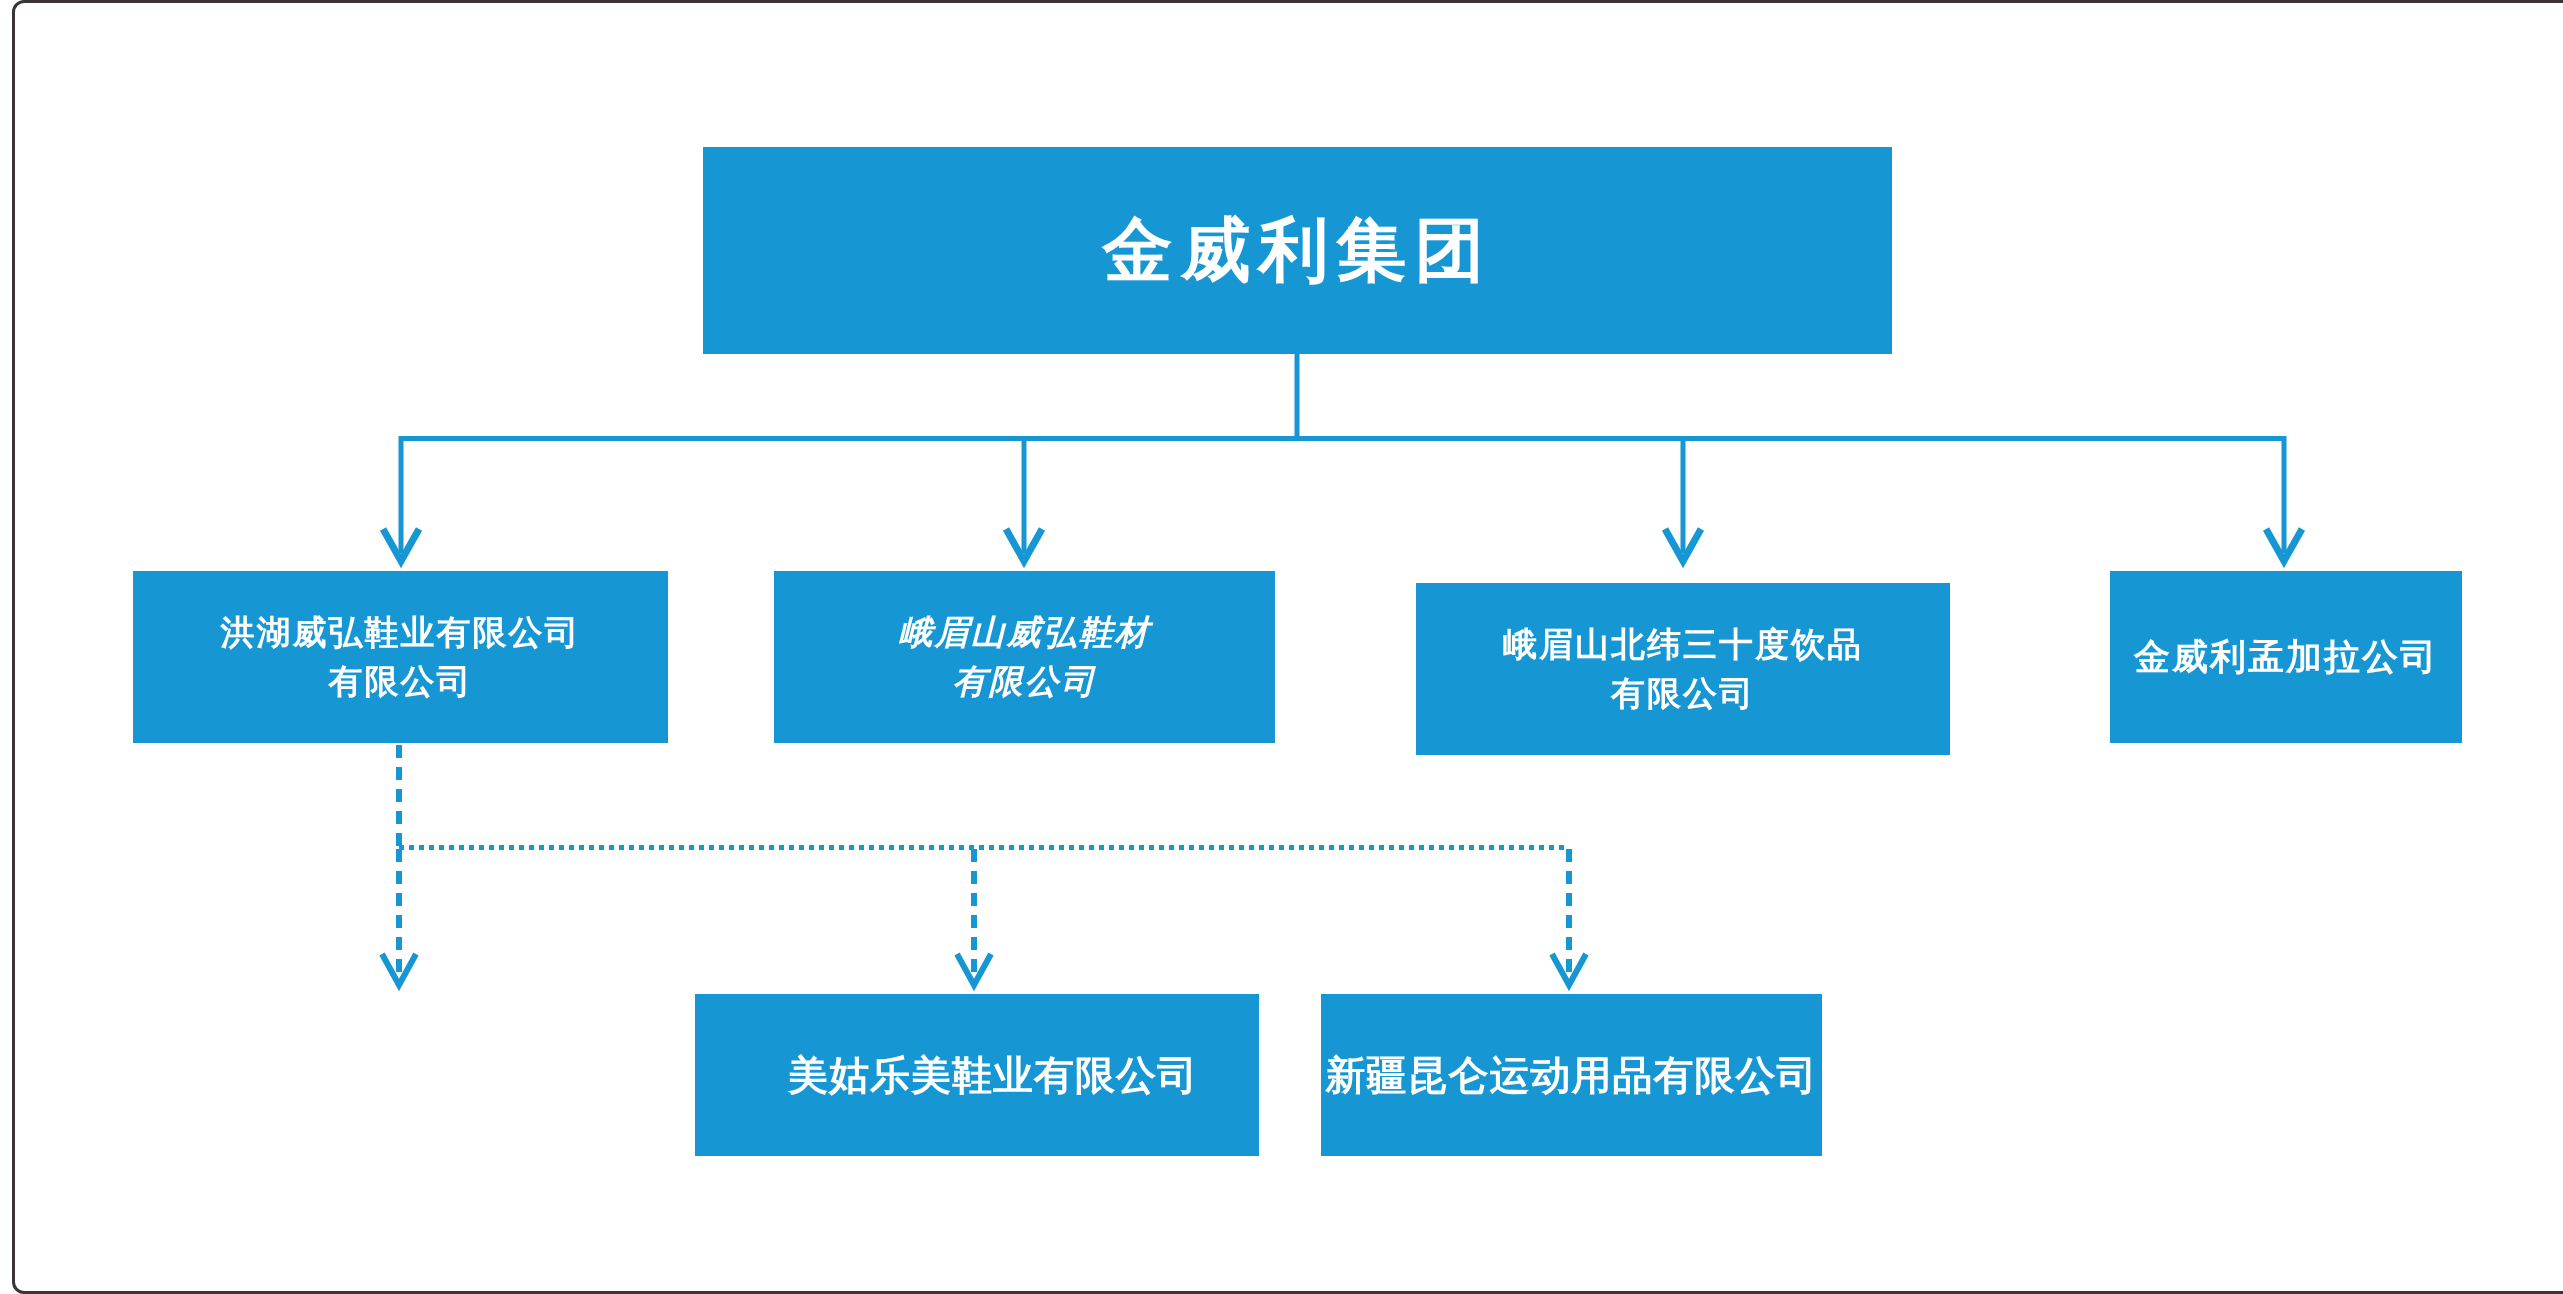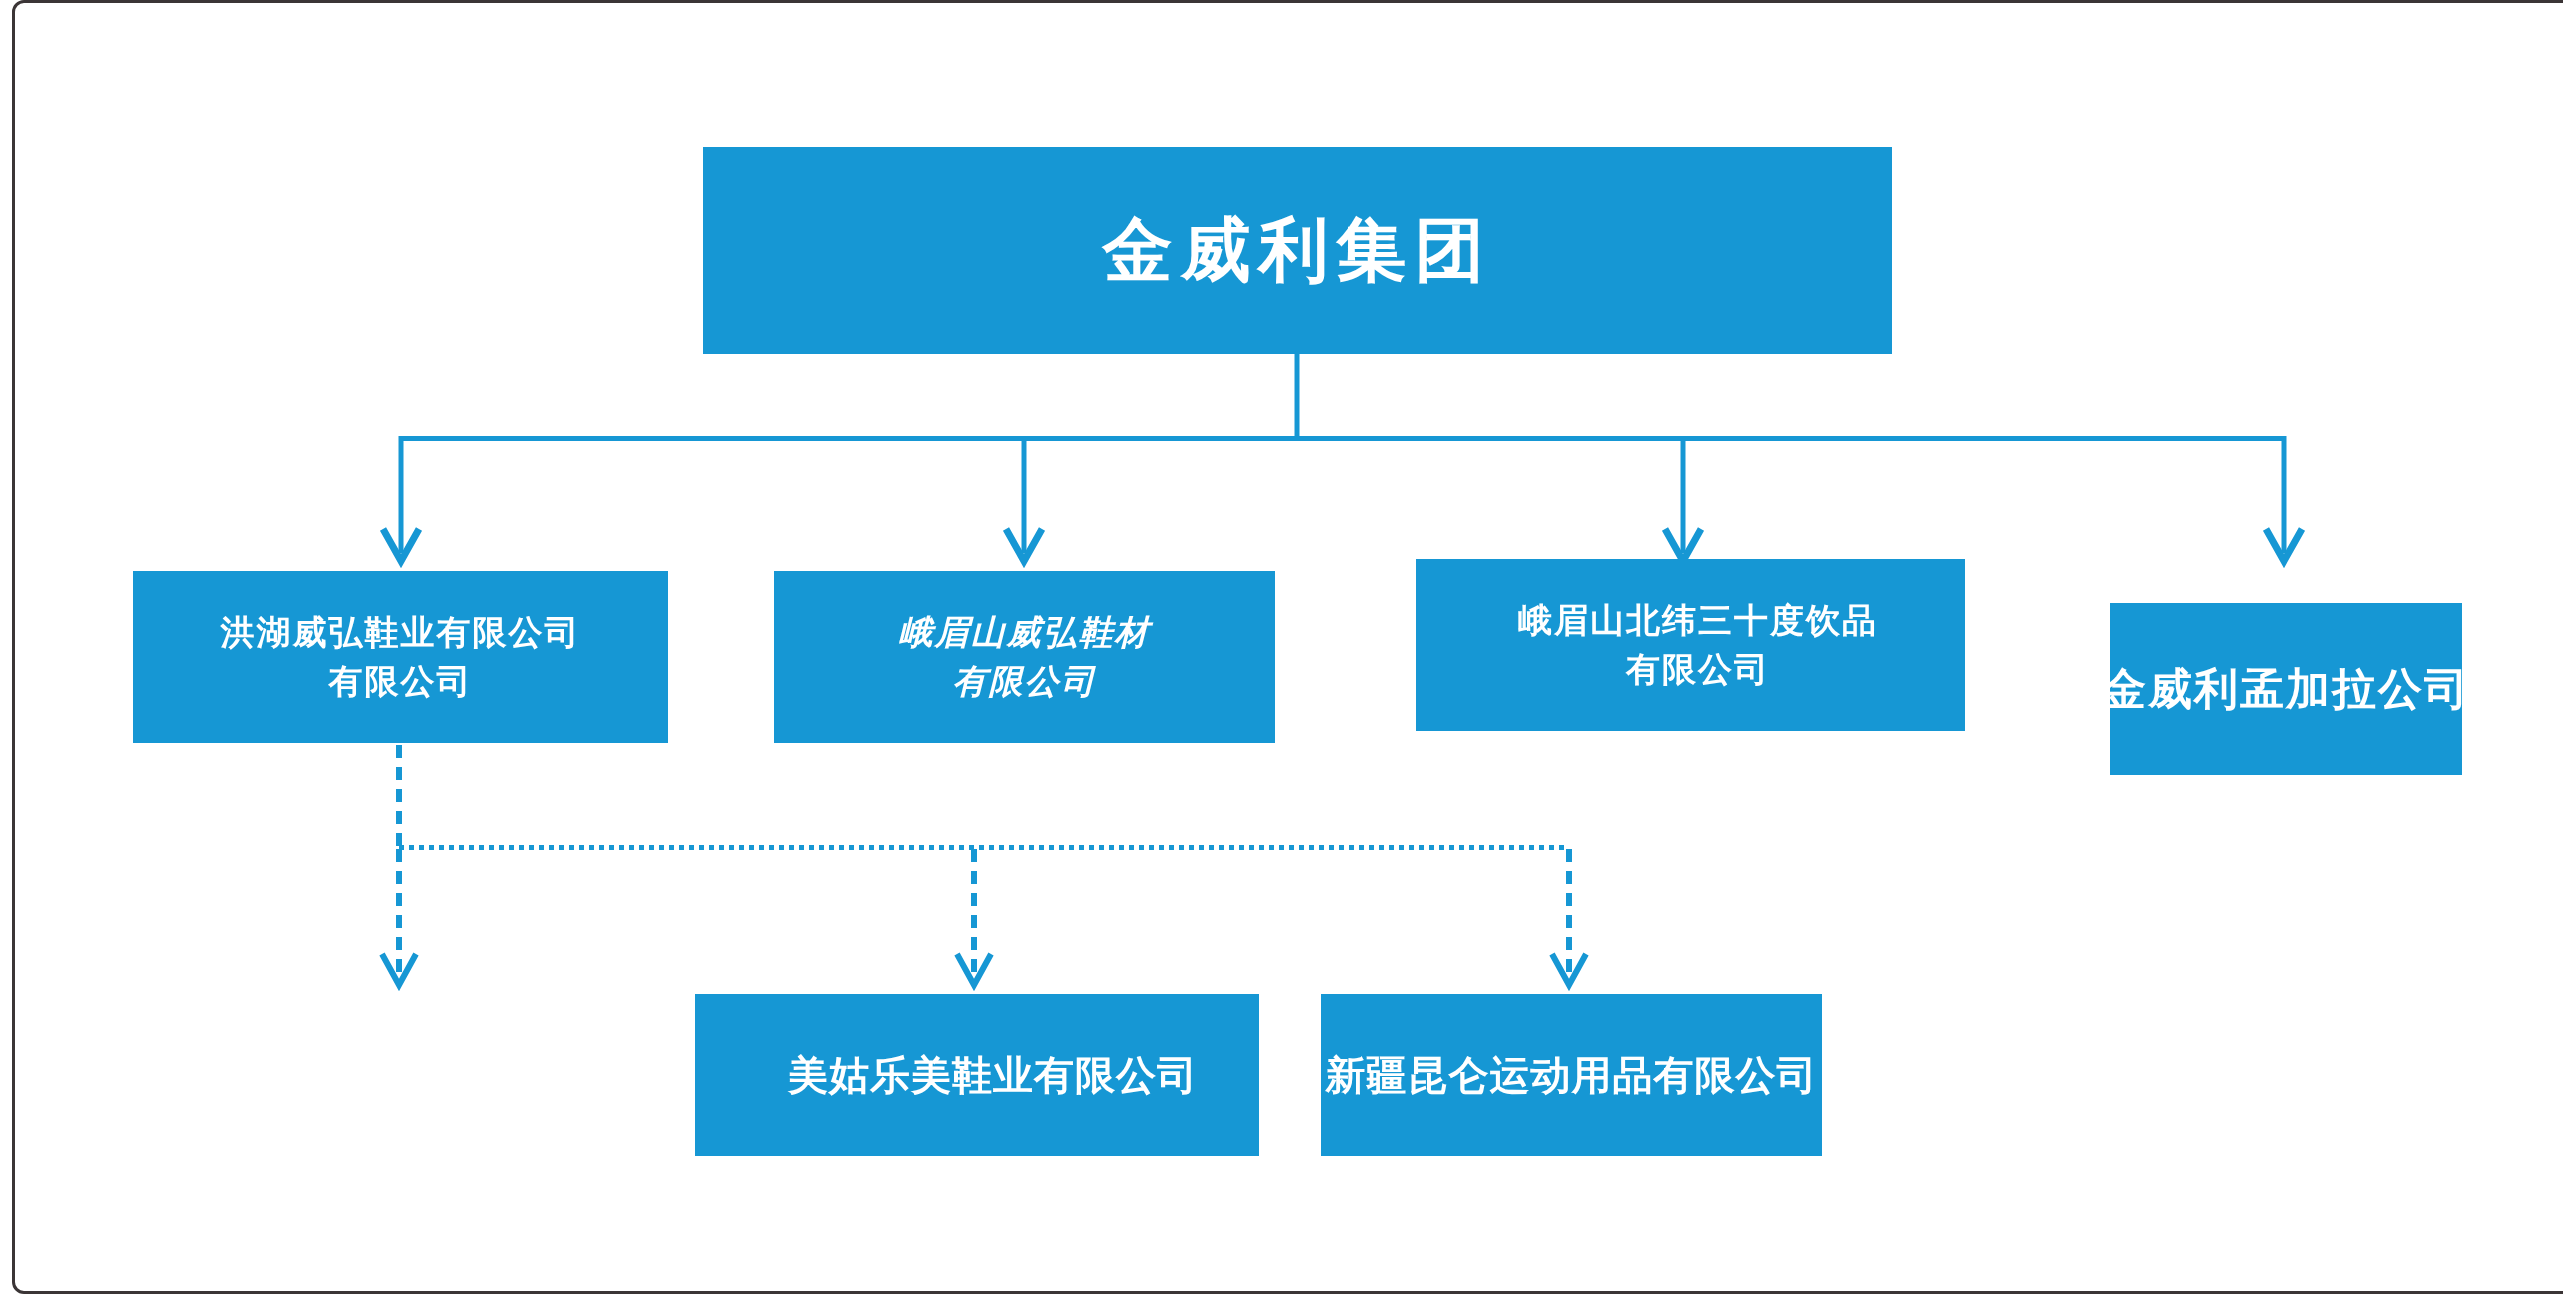--- a/index.html
+++ b/index.html
@@ -99,26 +99,26 @@
   <div class="node node-l2" style="left:118px; top:568px; width:535px; height:172px;">
     <span>洪湖威弘鞋业有限公司</span>
     <span>有限公司</span>
   </div>
 
   <div class="node node-l2" style="left:759px; top:568px; width:501px; height:172px;font-style:italic;">
     <span>峨眉山威弘鞋材</span>
     <span>有限公司</span>
   </div>
 
-  <div class="node node-l2" style="left:1401px; top:556px; width:534px; height:172px;padding-left:15px;">
+  <div class="node node-l2" style="left:1401px; top:580px; width:534px; height:172px;">
     <span>峨眉山北纬三十度饮品</span>
     <span>有限公司</span>
   </div>
 
-  <div class="node node-l2" style="left:2095px; top:600px; width:352px; height:172px; font-size:44px;">
+  <div class="node node-l2" style="left:2095px; top:568px; width:352px; height:172px; font-size:36px;">
     <span>金威利孟加拉公司</span>
   </div>
 
 
   <div class="node node-l3" style="left:680px; top:991px; width:532px; height:162px;padding-left:32px;">
     <span>美姑乐美鞋业有限公司</span>
   </div>
 
   <div class="node node-l3" style="left:1306px; top:991px; width:501px; height:162px;">
     <span>新疆昆仑运动用品有限公司</span>

